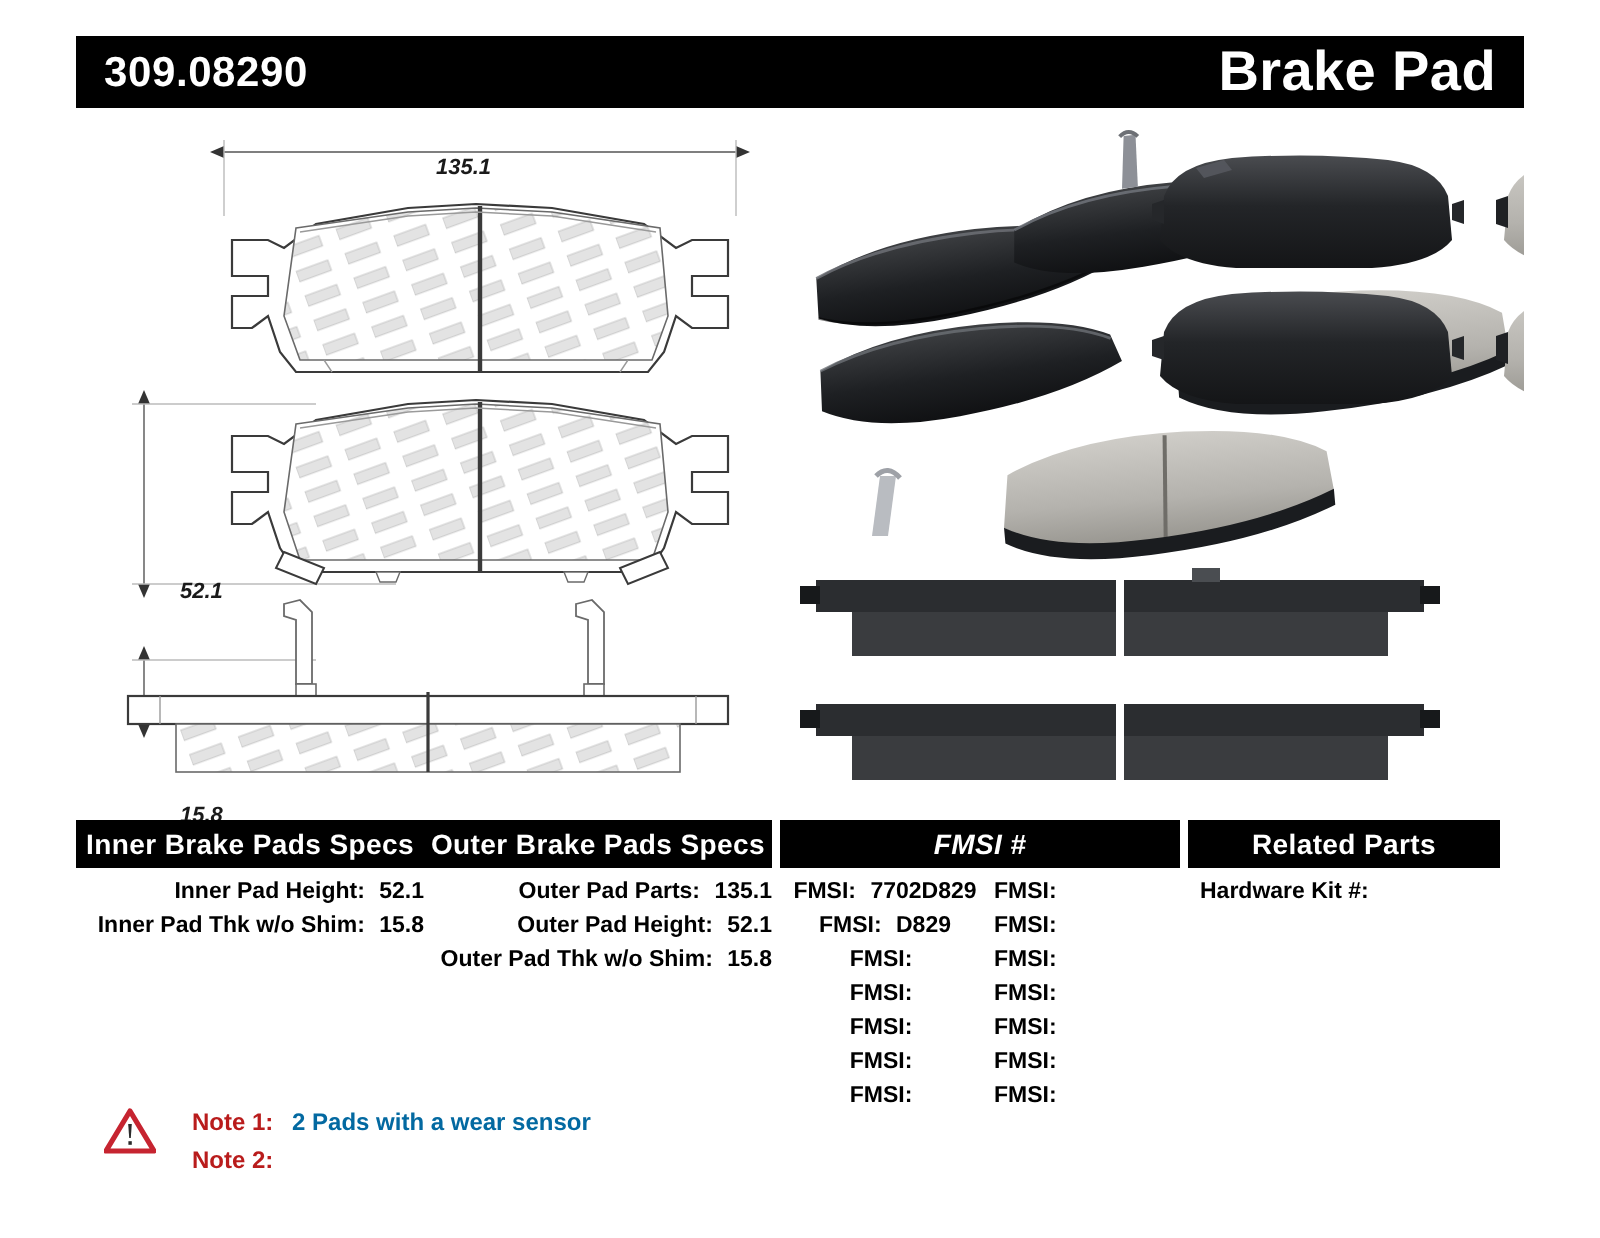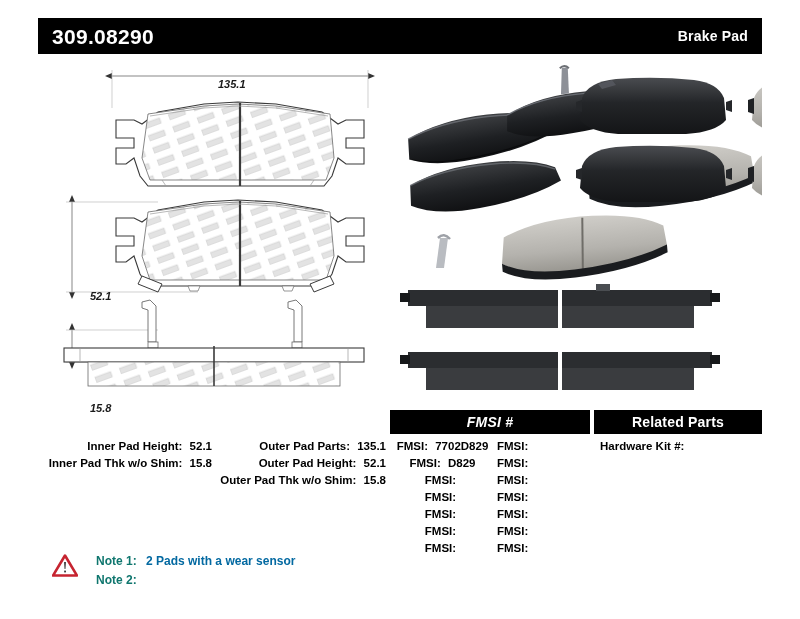--- a/index.html
+++ b/index.html
@@ -32,21 +32,21 @@
   }
   .header-part-number {
     color: #ffffff;
     font-size: 21px;
     font-weight: bold;
     letter-spacing: 0.3px;
     line-height: 1;
   }
   .header-title {
     color: #ffffff;
-    font-size: 14px;
+    font-size: 28px;
     font-weight: bold;
     letter-spacing: 0.2px;
     line-height: 1;
   }
 
   
   .drawing-area {
     position: absolute;
     left: 38px;
     top: 62px;
@@ -96,21 +96,21 @@
     letter-spacing: 0.2px;
     box-sizing: border-box;
   }
   .hdr-inner-outer { left: 0px;   top: 0px; width: 348px; }
   .hdr-inner-outer .half {
     width: 50%;
     text-align: center;
     line-height: 24px;
   }
   .hdr-fmsi      { left: 352px; top: 0px; width: 200px; font-style: italic; }
-  .hdr-related   { left: 556px; top: 0px; width: 168px; }
+  .hdr-related   { left: 556px; top: 0px; width: 156px; }
 
   .col-body {
     position: absolute;
     top: 28px;
     font-size: 11.5px;
     font-weight: bold;
     line-height: 17px;
     color: #000000;
   }
   .col-inner  { left: 0px;   width: 174px; text-align: right; }
@@ -140,21 +140,21 @@
   }
   .note-lines {
     position: absolute;
     left: 44px;
     top: 0px;
     font-size: 12px;
     font-weight: bold;
     line-height: 19px;
   }
   .note-row { white-space: nowrap; }
-  .note-label { color: #0f766e; margin-top: 48px; }
+  .note-label { color: #b91c1c; margin-top: 48px; }
   .note-text { color: #0369a1; margin-left: 6px; }
 </style>
 </head>
 <body>
 
 <div class="header-bar">
   <span class="header-part-number">309.08290</span>
   <span class="header-title">Brake Pad</span>
 </div>
 
@@ -366,20 +366,24 @@
         <rect x="310" y="33" width="10" height="9" fill="#17191b"></rect>
         <rect x="26" y="46" width="132" height="22" fill="#3a3c3f"></rect>
         <rect x="162" y="46" width="132" height="22" fill="#3a3c3f"></rect>
       </g>
     </g>
   </svg>
 </div>
 
 <div class="spec-table">
 
+  <div class="hdr-block hdr-inner-outer">
+    <span class="half">Inner Brake Pads Specs</span>
+    <span class="half">Outer Brake Pads Specs</span>
+  </div>
   <div class="hdr-block hdr-fmsi">FMSI #</div>
   <div class="hdr-block hdr-related">Related Parts</div>
 
   <div class="col-body col-inner">
     <div class="spec-row">
       <span class="lbl">Inner Pad Height:</span>
       <span class="val">52.1</span>
     </div>
     <div class="spec-row">
       <span class="lbl">Inner Pad Thk w/o Shim:</span>

